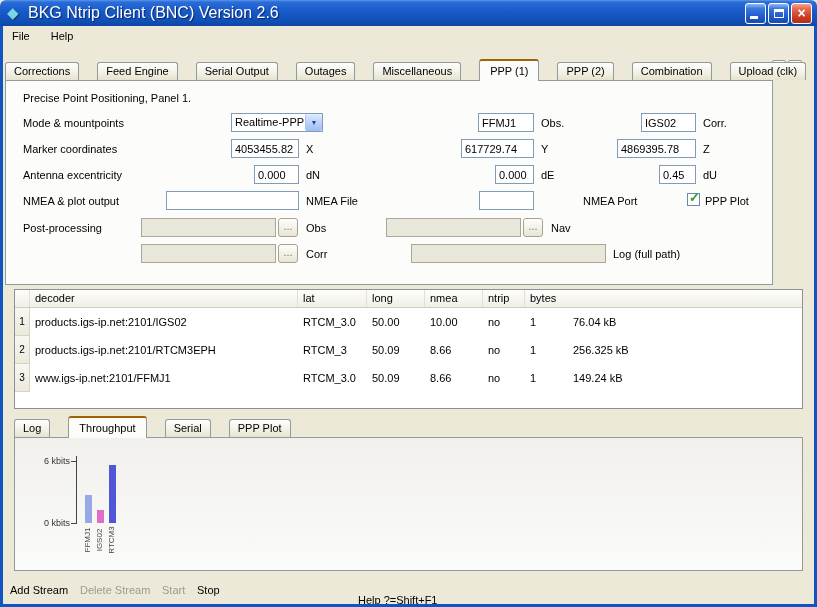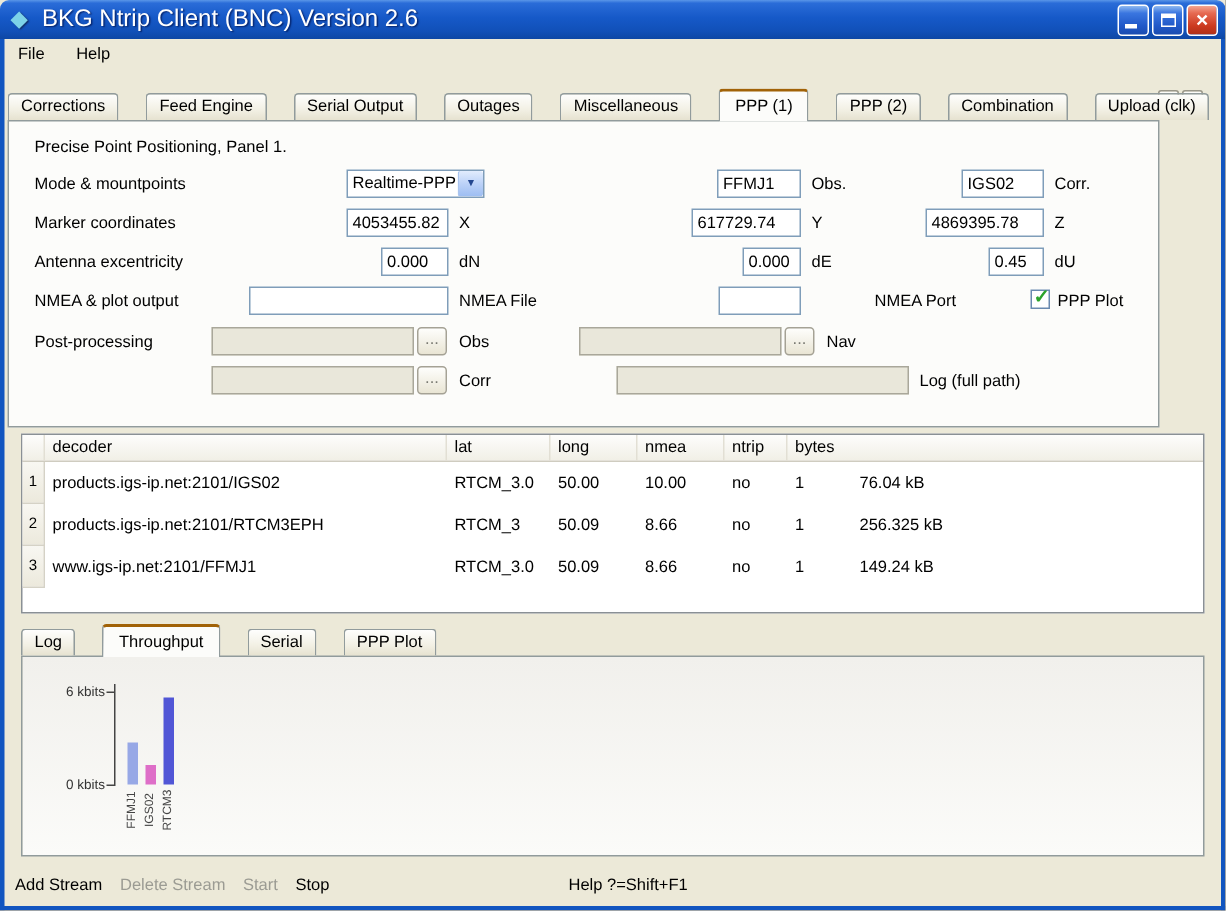--- a/index.html
+++ b/index.html
@@ -254,15 +254,15 @@
         <div class="chart-xlabel" style="left: 65px;">IGS02</div>
         <div class="chart-bar" style="left: 94px; height: 58px; background: rgb(81, 86, 214);"></div>
         <div class="chart-xlabel" style="left: 77px;">RTCM3</div>
       </div>
   </div>
 
   <span class="status-item" style="left:10px;">Add Stream</span>
   <span class="status-item disabled" style="left:80px;">Delete Stream</span>
   <span class="status-item disabled" style="left:162px;">Start</span>
   <span class="status-item" style="left:197px;">Stop</span>
-  <span class="status-item" style="left:379px;">Help ?=Shift+F1</span>
+  <span class="status-item" style="left:358px;margin-top:10px;">Help ?=Shift+F1</span>
 
 </div>
 
 </body></html>

